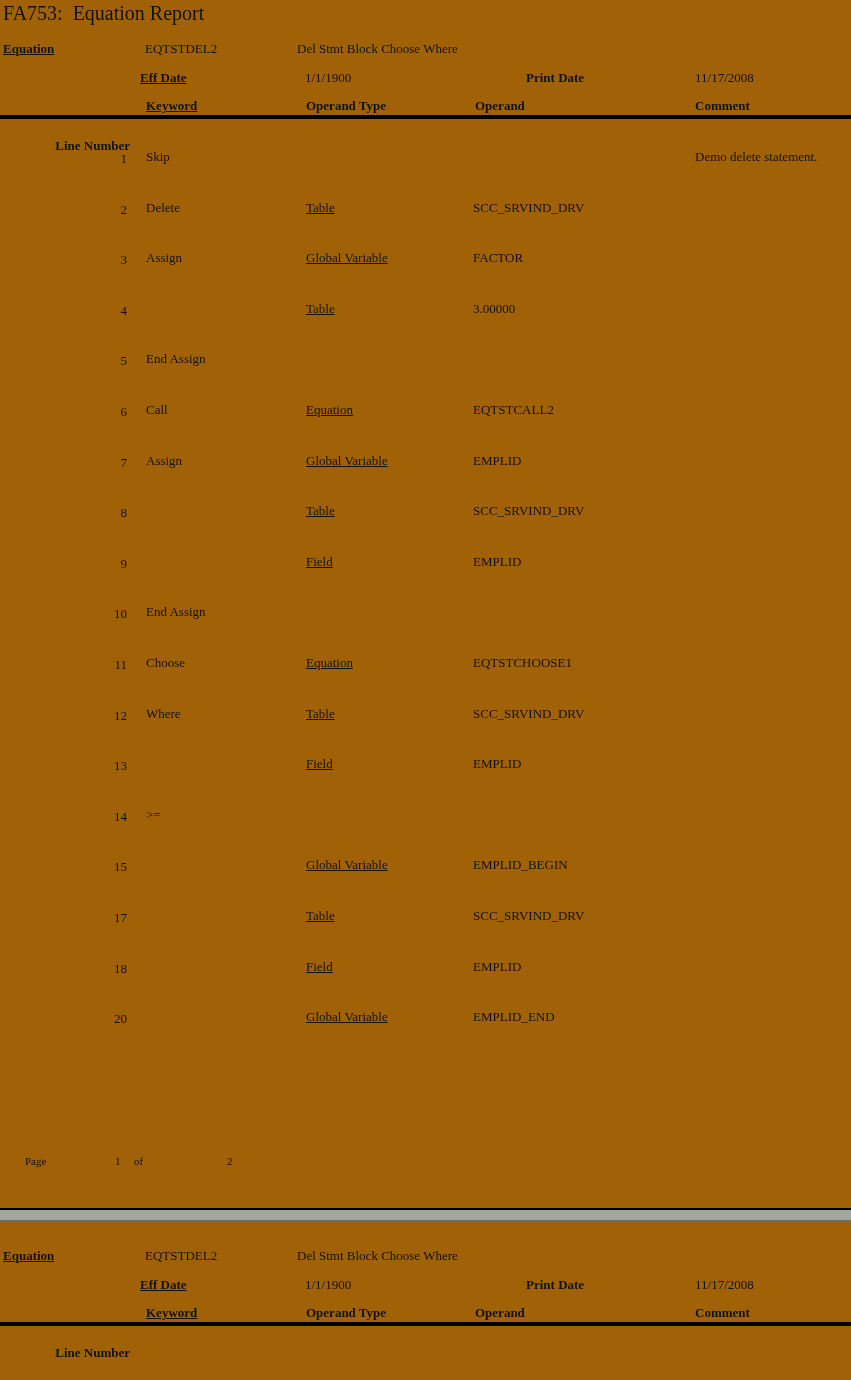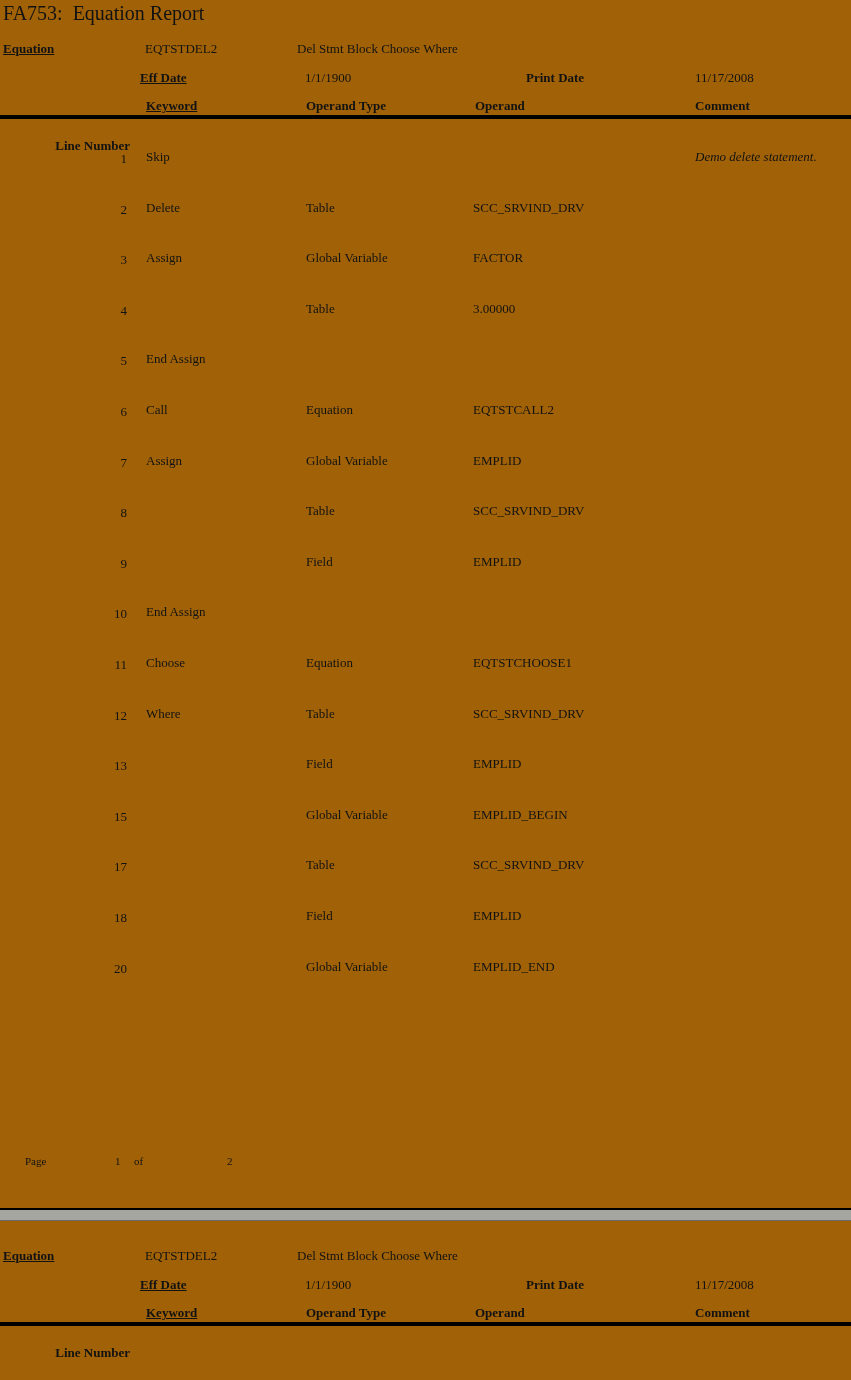--- a/index.html
+++ b/index.html
@@ -92,23 +92,23 @@
     height: 50.6px;
     padding-top: 31px;
     display: grid;
     grid-template-columns: 127px 19px 160px 167px 222px 1fr;
     font-size: 13px;
     line-height: 14px;
   }
   .c { white-space: nowrap; overflow: hidden; }
   .c-line { grid-column: 1; text-align: right; position: relative; top: 2px; }
   .c-kw   { grid-column: 3; }
-  .c-ot   { grid-column: 4; }
+  .c-ot   { grid-column: 4; text-decoration: underline; }
   .c-op   { grid-column: 5; }
-  .c-cm   { grid-column: 6; font-style: italic; }
+  .c-cm   { grid-column: 6; }
 
   
   .page-footer {
     position: absolute;
     top: 1155px;
     left: 0;
     width: 100%;
     height: 16px;
     font-size: 11px;
   }
@@ -261,20 +261,27 @@
         </div>
 
         <div class="row">
           <span class="c c-line">13</span>
           <span class="c c-kw"></span>
           <span class="c c-ot">Field</span>
           <span class="c c-op">EMPLID</span>
           <span class="c c-cm"></span>
         </div>
 
+        <div class="row">
+          <span class="c c-line">14</span>
+          <span class="c c-kw">&gt;=</span>
+          <span class="c c-ot"></span>
+          <span class="c c-op"></span>
+          <span class="c c-cm"></span>
+        </div>
 
         <div class="row">
           <span class="c c-line">15</span>
           <span class="c c-kw"></span>
           <span class="c c-ot">Global Variable</span>
           <span class="c c-op">EMPLID_BEGIN</span>
           <span class="c c-cm"></span>
         </div>
 
 

